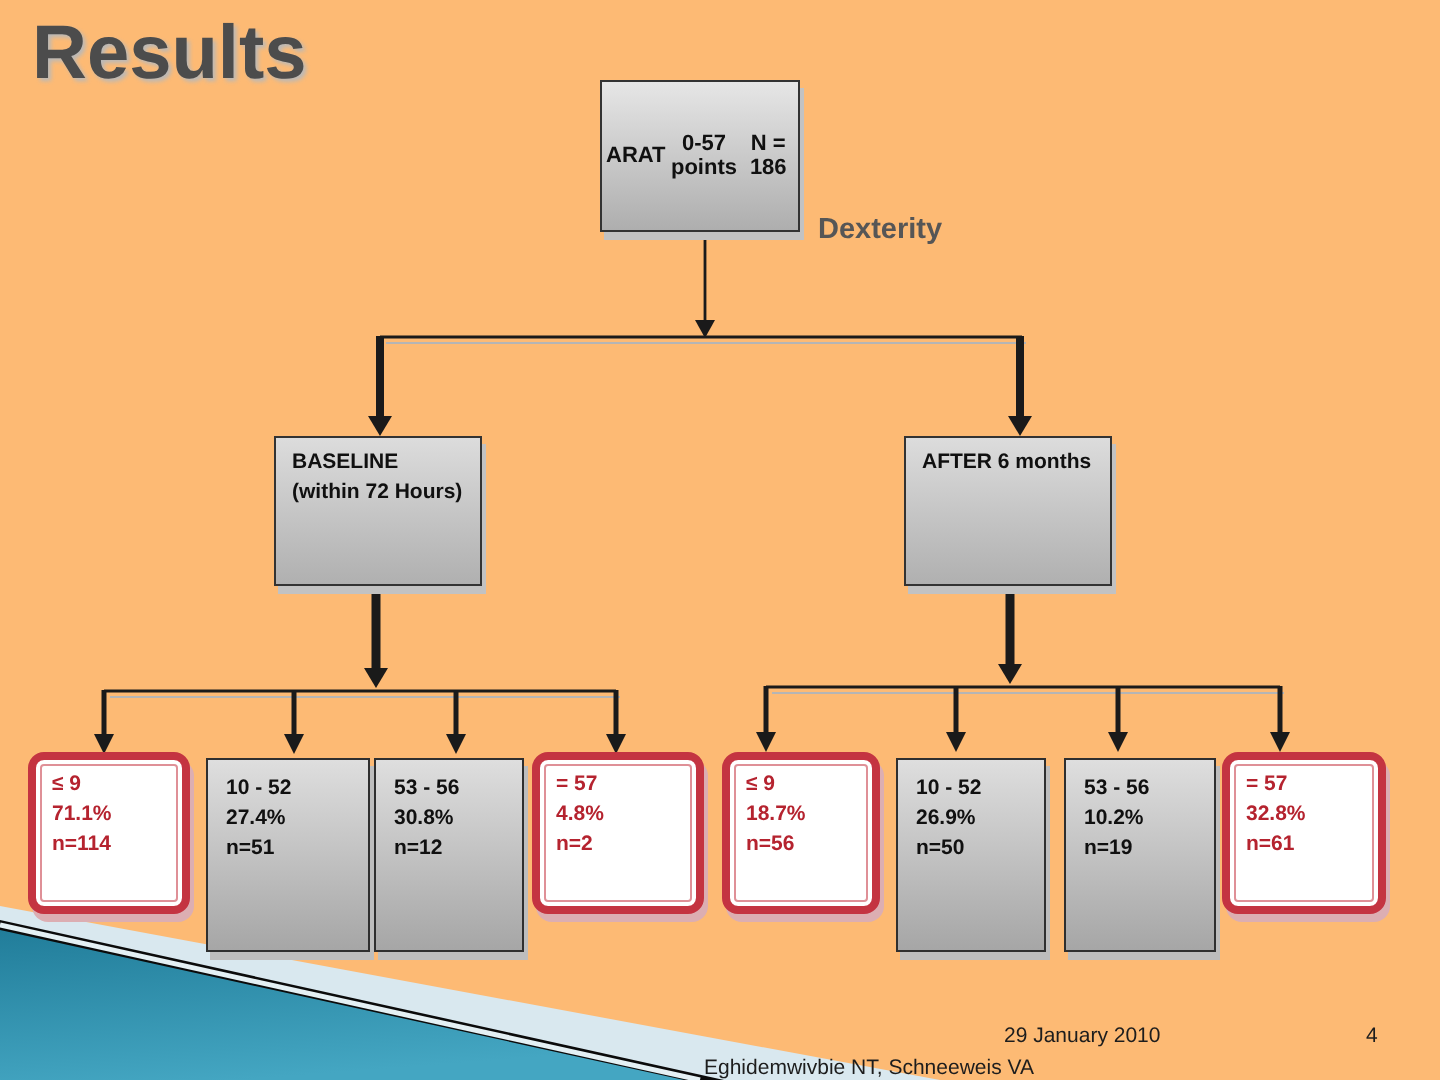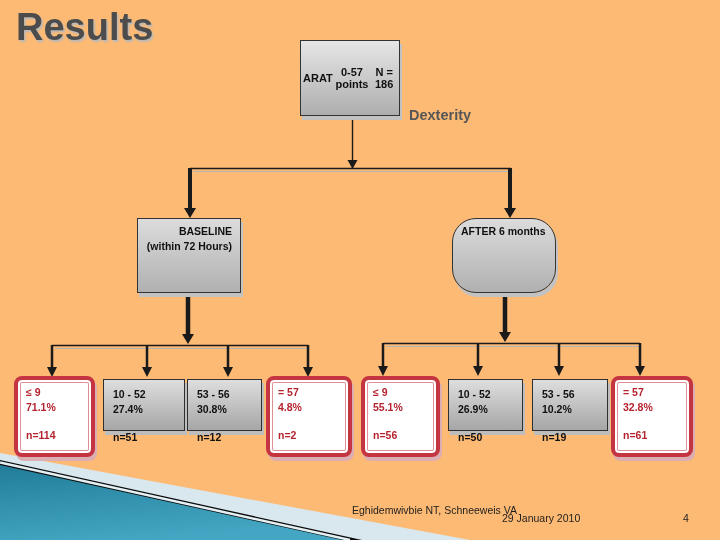--- a/index.html
+++ b/index.html
@@ -24,45 +24,45 @@
   .root{
     left:300px;top:40px;width:100px;height:76px;font-size:11px;
     display:flex;justify-content:space-between;
     align-items:center;padding:7px 2px;text-align:center;
     background:linear-gradient(#e6e6e6,#aeaeae);
   }
   .group{
     width:104px;height:75px;font-size:10.5px;line-height:1.4;
     padding:5px 8px;background:linear-gradient(#dcdcdc,#b0b0b0);
   }
-  .g0{left:137px;top:218px;text-align:right;}
-  .g1{left:452px;top:218px;border-radius:24px;}
+  .g0{left:137px;top:218px;}
+  .g1{left:452px;top:218px;}
   
   .leaf{
-    box-sizing:border-box;top:379px;height:52px;font-size:10.5px;
+    box-sizing:border-box;top:379px;height:97px;font-size:10.5px;
     font-weight:bold;padding:7px 4px 0 9px;line-height:1.45;color:#101010;
     border:1px solid #2f2f2f;background:linear-gradient(#dedede,#a6a6a6);
     box-shadow:2px 4px 0 #bdbdbd;
   }
-  .leaf .n{margin-top:13px;}
+  .leaf .n{}
   .leaf.red{
     top:376px;height:81px;background:#ffffff;border:4px solid #c43441;
     border-radius:8px;color:#b5232f;padding:5px 4px 0 8px;
     box-shadow:2px 4px 0 #dcaeb2, inset 0 0 0 2px #ffffff, inset 0 0 0 3px rgba(196,52,65,.55);
   }
   .l0{left:14px;width:81px;}
   .l1{left:103px;width:82px;}
   .l2{left:187px;width:75px;}
   .l3{left:266px;width:86px;}
   .l4{left:361px;width:79px;}
   .l5{left:448px;width:75px;}
   .l6{left:532px;width:76px;}
   .l7{left:611px;width:82px;}
   
-  .footer-authors{left:352px;top:504px;font-size:10.5px;color:#1d1d1d;}
+  .footer-authors{left:352px;top:528px;font-size:10.5px;color:#1d1d1d;}
   .footer-date{left:502px;top:512px;font-size:10.5px;color:#1d1d1d;}
   .page-number{left:683px;top:512px;font-size:10.5px;color:#1d1d1d;}
   svg.layer{position:absolute;left:0;top:0;pointer-events:none;}
 </style>
 </head>
 <body>
 
 <div class="slide">
 
   <svg class="layer" width="720" height="540" viewBox="0 0 720 540">
@@ -147,21 +147,21 @@
     <div class="n">n=12</div>
   </div>
   <div class="abs leaf red l3">
     <div class="range">= 57</div>
     <div class="pct">4.8%</div>
     <div class="n">n=2</div>
   </div>
 
   <div class="abs leaf red l4">
     <div class="range">≤ 9</div>
-    <div class="pct">55.1%</div>
+    <div class="pct">18.7%</div>
     <div class="n">n=56</div>
   </div>
   <div class="abs leaf l5">
     <div class="range">10 - 52</div>
     <div class="pct">26.9%</div>
     <div class="n">n=50</div>
   </div>
   <div class="abs leaf l6">
     <div class="range">53 - 56</div>
     <div class="pct">10.2%</div>

